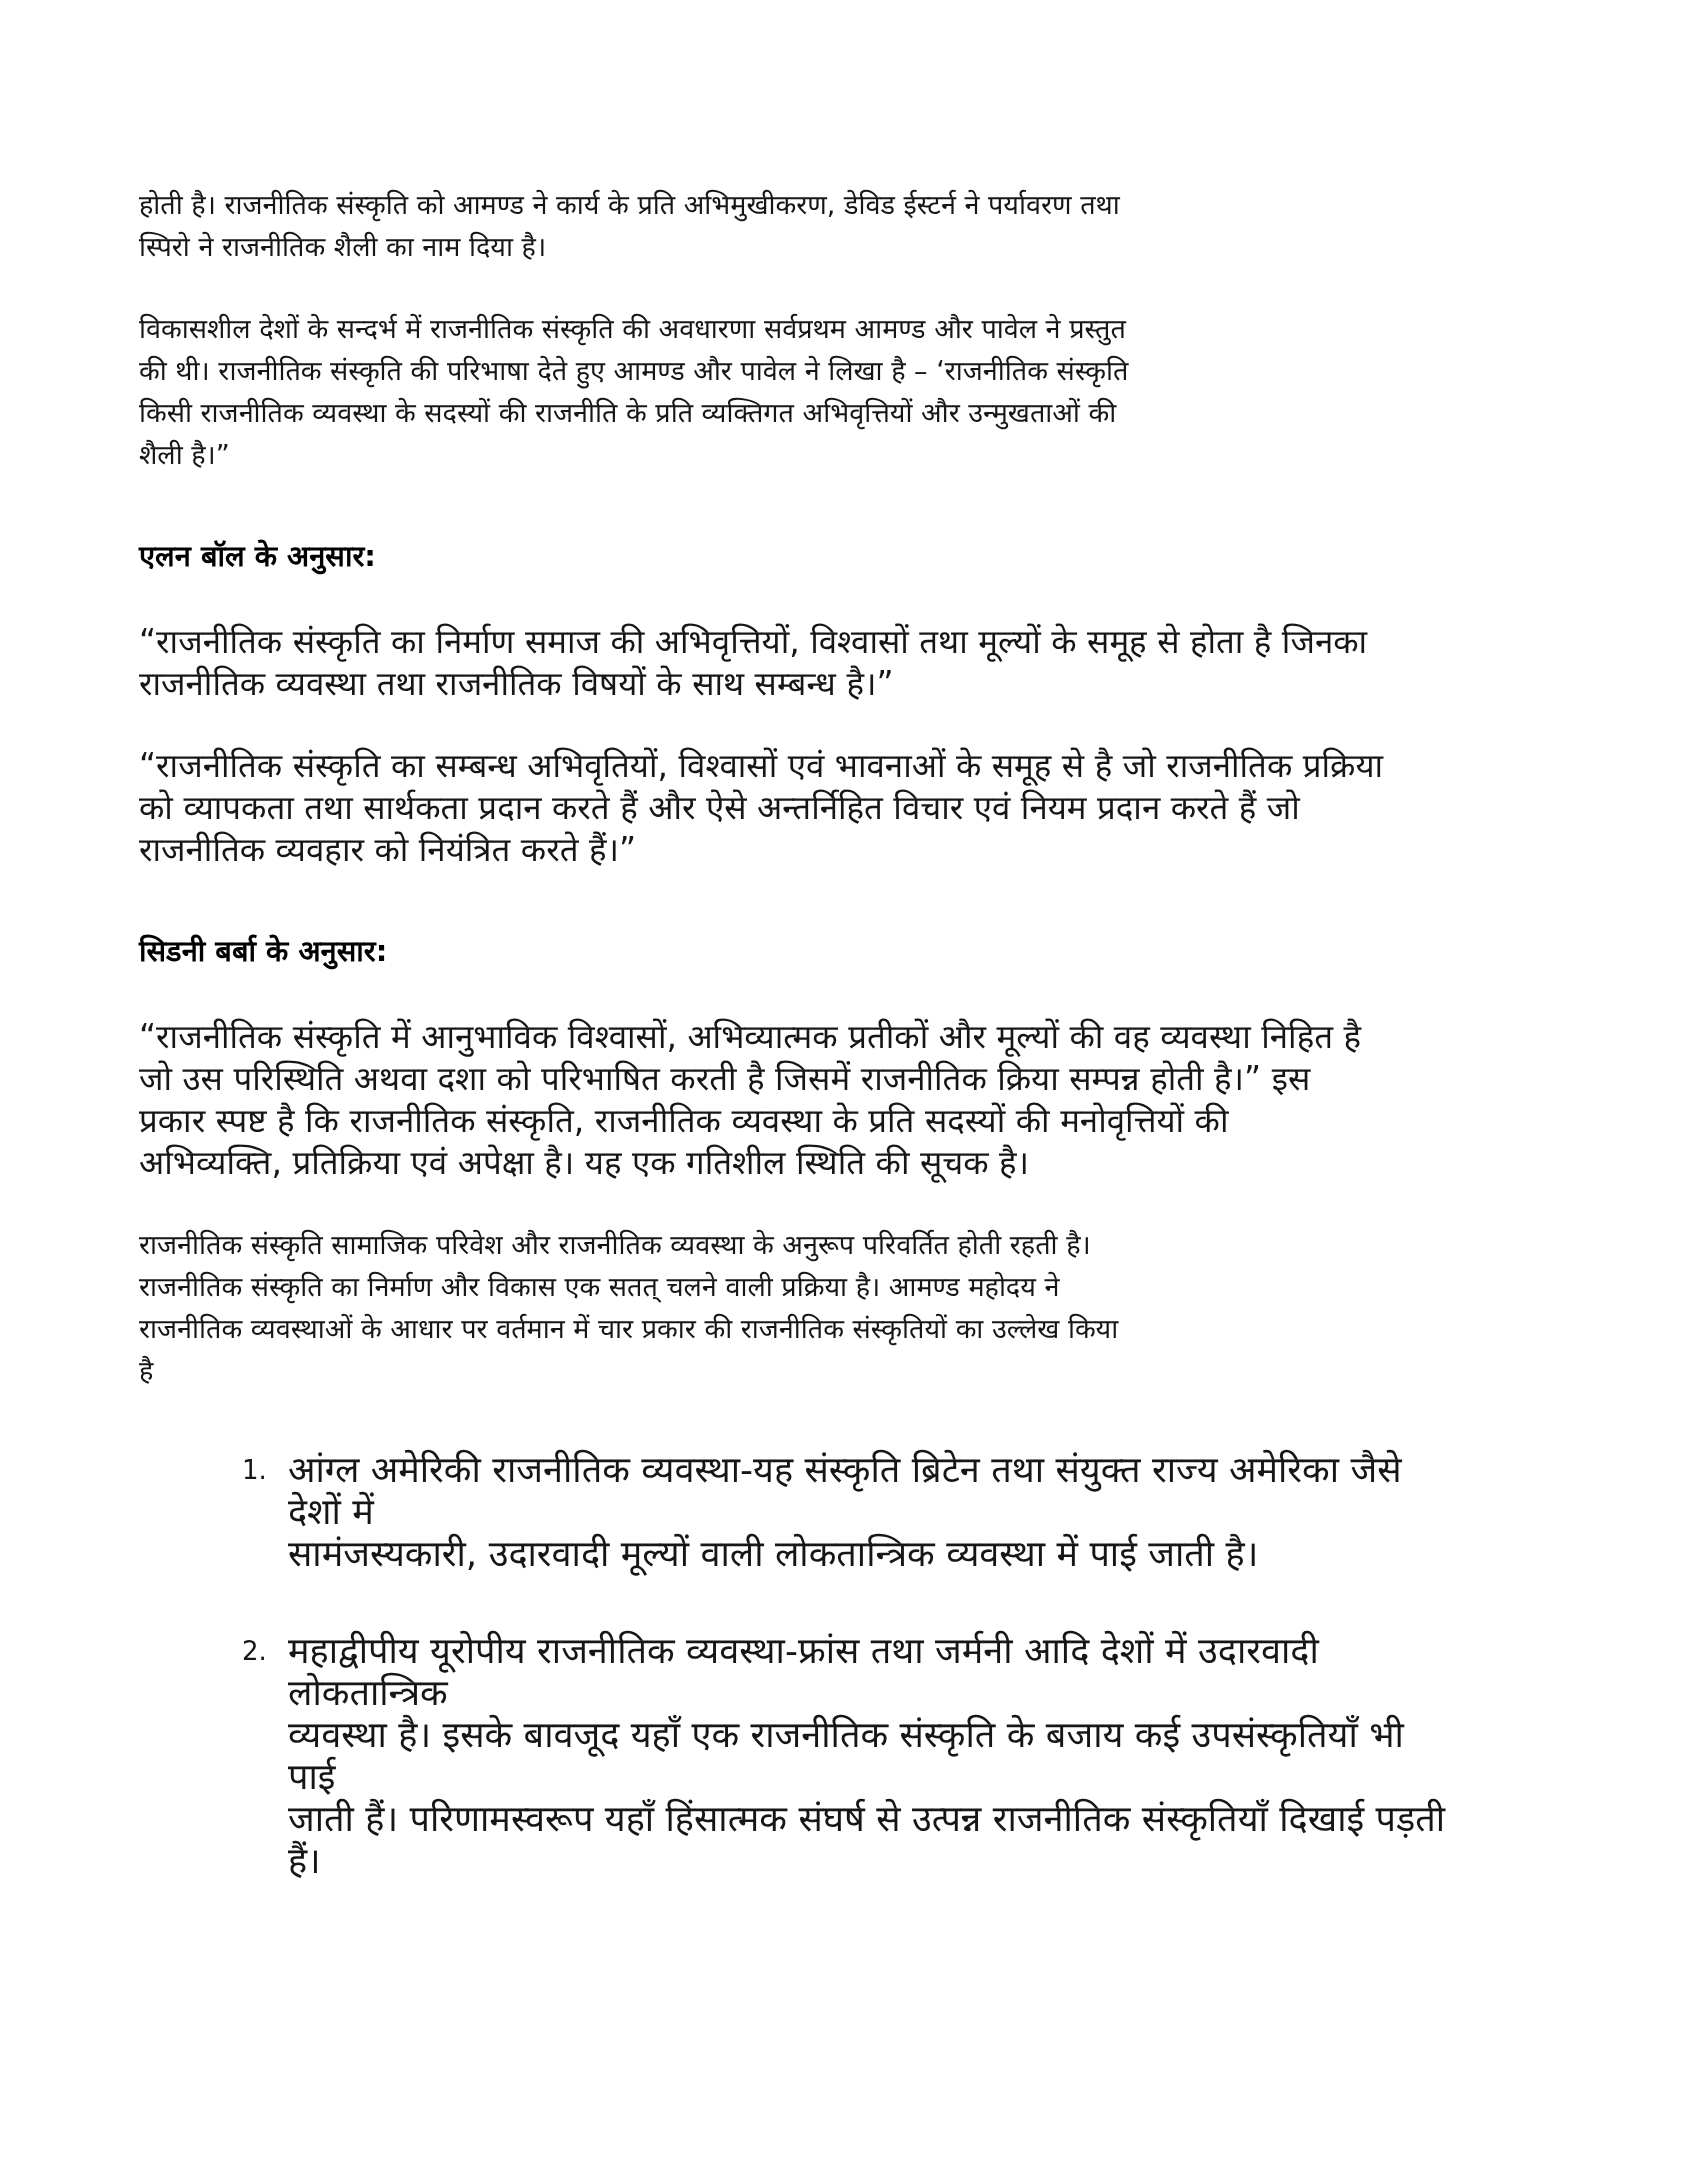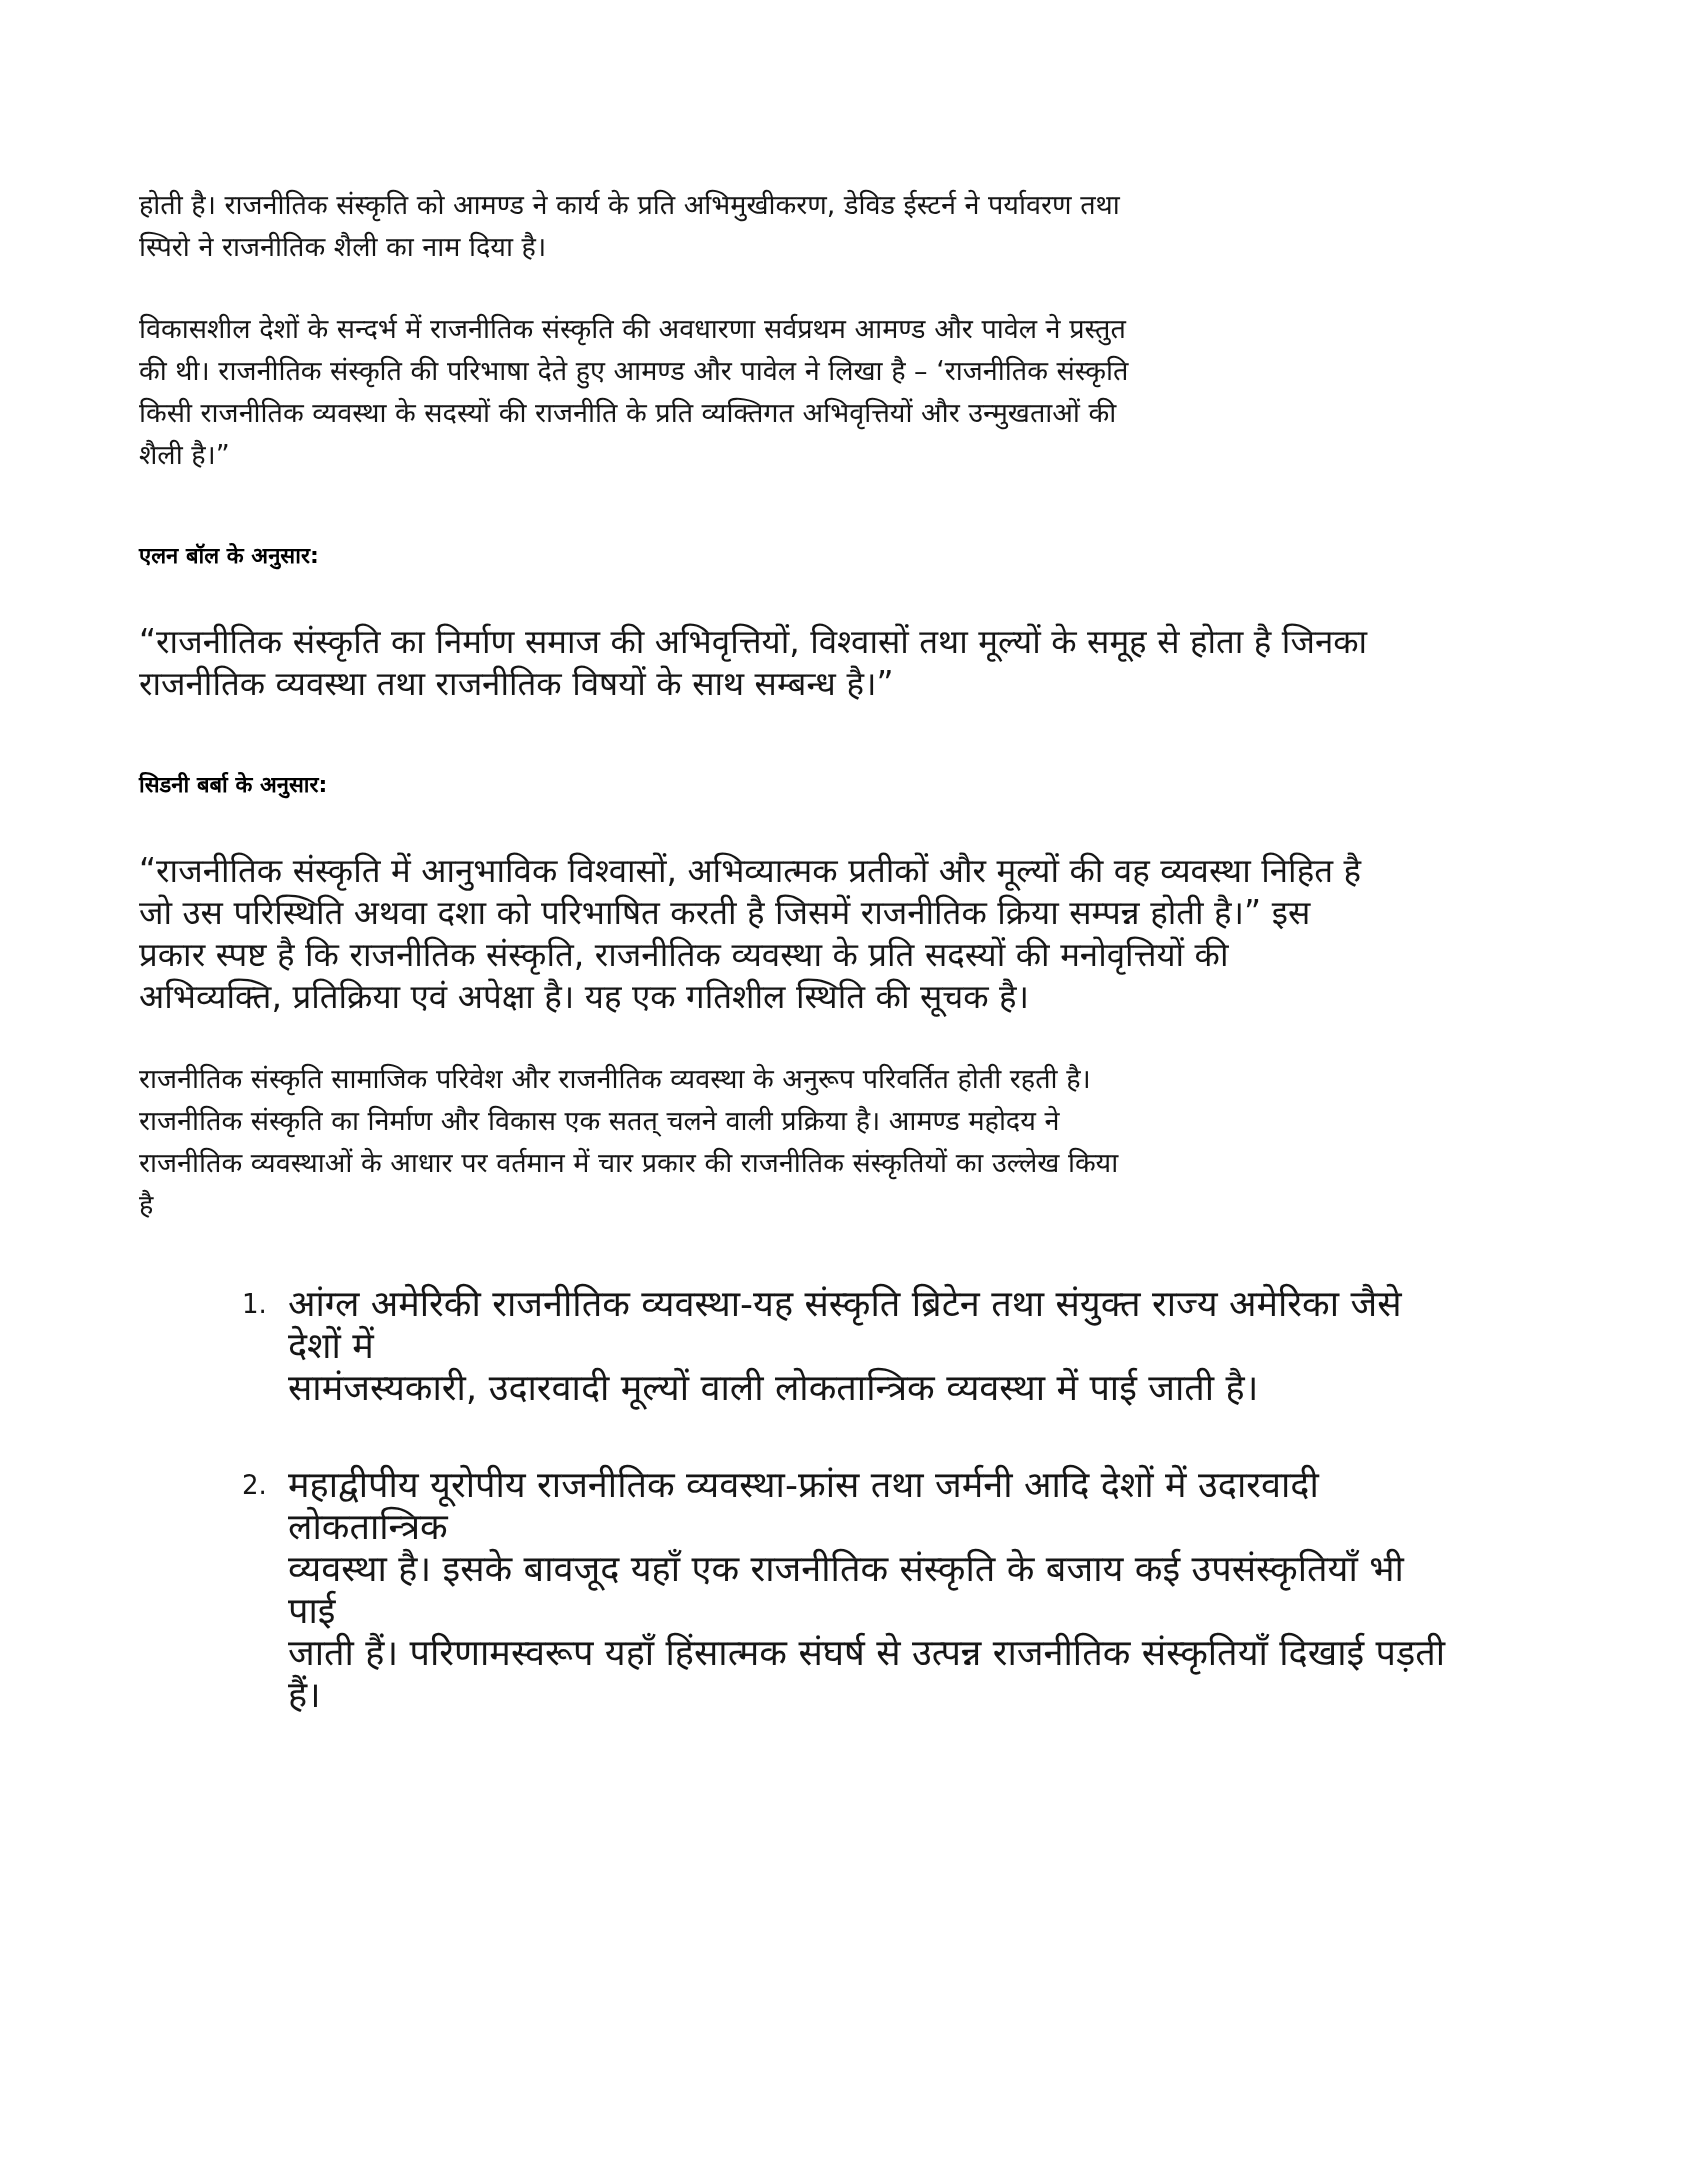--- a/index.html
+++ b/index.html
@@ -23,21 +23,21 @@
     overflow: hidden;
   }
   .para {
     font-size: 27px;
     line-height: 42px;
     white-space: pre-line;
     margin: 0 0 40px 0;
     color: #161616;
   }
   .heading {
-    font-size: 22px;
+    font-size: 29px;
     line-height: 42px;
     font-weight: 700;
     color: #000000;
     margin: 59px 0 44px 0;
   }
   .quote {
     font-size: 33px;
     line-height: 42px;
     white-space: pre-line;
     margin: 0 0 40px 0;
@@ -76,20 +76,23 @@
 
   <p class="para">विकासशील देशों के सन्दर्भ में राजनीतिक संस्कृति की अवधारणा सर्वप्रथम आमण्ड और पावेल ने प्रस्तुत
 की थी। राजनीतिक संस्कृति की परिभाषा देते हुए आमण्ड और पावेल ने लिखा है – ‘राजनीतिक संस्कृति
 किसी राजनीतिक व्यवस्था के सदस्यों की राजनीति के प्रति व्यक्तिगत अभिवृत्तियों और उन्मुखताओं की
 शैली है।”</p>
 
   <h2 class="heading">एलन बॉल के अनुसार:</h2>
   <p class="quote">“राजनीतिक संस्कृति का निर्माण समाज की अभिवृत्तियों, विश्वासों तथा मूल्यों के समूह से होता है जिनका
 राजनीतिक व्यवस्था तथा राजनीतिक विषयों के साथ सम्बन्ध है।”</p>
 
+  <p class="quote">“राजनीतिक संस्कृति का सम्बन्ध अभिवृतियों, विश्वासों एवं भावनाओं के समूह से है जो राजनीतिक प्रक्रिया
+को व्यापकता तथा सार्थकता प्रदान करते हैं और ऐसे अन्तर्निहित विचार एवं नियम प्रदान करते हैं जो
+राजनीतिक व्यवहार को नियंत्रित करते हैं।”</p>
 
   <h2 class="heading">सिडनी बर्बा के अनुसार:</h2>
   <p class="quote">“राजनीतिक संस्कृति में आनुभाविक विश्वासों, अभिव्यात्मक प्रतीकों और मूल्यों की वह व्यवस्था निहित है
 जो उस परिस्थिति अथवा दशा को परिभाषित करती है जिसमें राजनीतिक क्रिया सम्पन्न होती है।” इस
 प्रकार स्पष्ट है कि राजनीतिक संस्कृति, राजनीतिक व्यवस्था के प्रति सदस्यों की मनोवृत्तियों की
 अभिव्यक्ति, प्रतिक्रिया एवं अपेक्षा है। यह एक गतिशील स्थिति की सूचक है।</p>
 
   <p class="para">राजनीतिक संस्कृति सामाजिक परिवेश और राजनीतिक व्यवस्था के अनुरूप परिवर्तित होती रहती है।
 राजनीतिक संस्कृति का निर्माण और विकास एक सतत् चलने वाली प्रक्रिया है। आमण्ड महोदय ने
 राजनीतिक व्यवस्थाओं के आधार पर वर्तमान में चार प्रकार की राजनीतिक संस्कृतियों का उल्लेख किया

